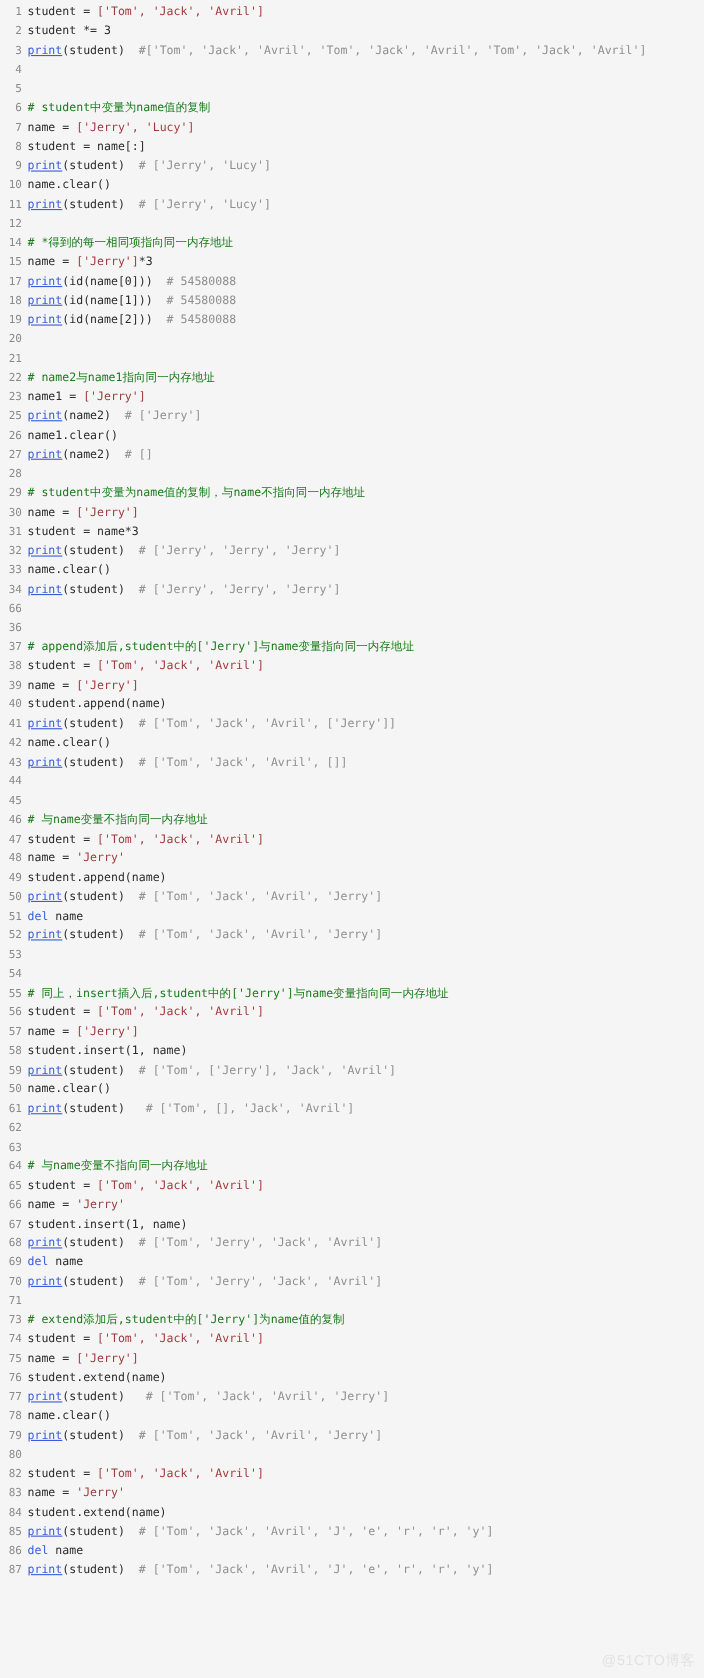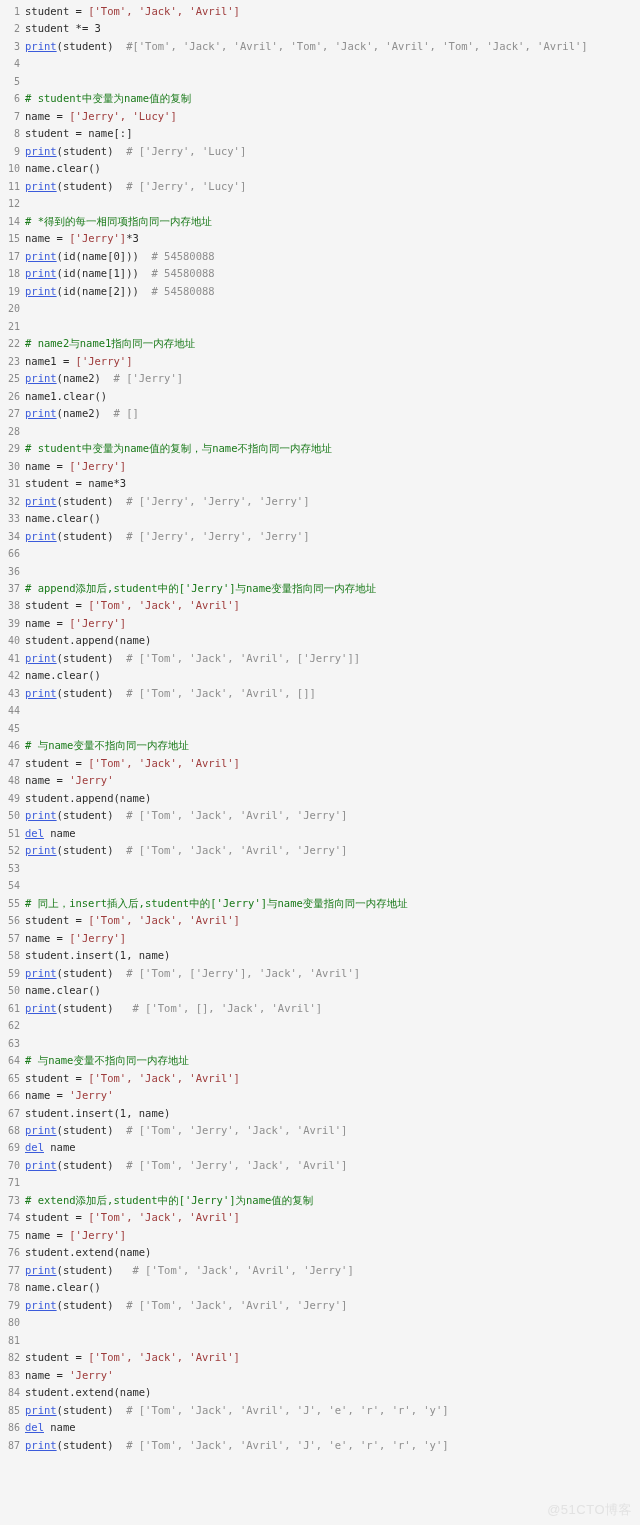--- a/index.html
+++ b/index.html
@@ -43,21 +43,21 @@
     flex: 1 1 auto;
     white-space: pre;
     overflow: hidden;
   }
   
   .tok-plain   { color: #2b2b2b; }
   .tok-str     { color: #9e3b3b; text-align: center; }
   .tok-comment { color: #1a7a1a; }
   .tok-cmt-gray{ color: #8f8f8f; }
   .tok-fn      { color: #3b5bdb; text-decoration: underline; }
-  .tok-kw      { color: #3b5bdb; text-decoration: underline; }
+  .tok-kw      { color: #3b5bdb; }
   #watermark {
     position: absolute;
     right: 8px;
     bottom: 6px;
     font-family: "Liberation Sans", sans-serif;
     font-size: 13px;
     color: #e2e2e2;
     letter-spacing: 0.5px;
     user-select: none;
   }
@@ -135,21 +135,20 @@
     <div class="code-line"><span class="lineno">70</span><span class="codetext"><span class="tok-fn">print</span><span class="tok-plain">(student)  </span><span class="tok-cmt-gray"># ['Tom', 'Jerry', 'Jack', 'Avril']</span></span></div>
     <div class="code-line"><span class="lineno">71</span><span class="codetext">&nbsp;</span></div>
     <div class="code-line"><span class="lineno">73</span><span class="codetext"><span class="tok-comment"># extend添加后,student中的['Jerry']为name值的复制</span></span></div>
     <div class="code-line"><span class="lineno">74</span><span class="codetext"><span class="tok-plain">student = </span><span class="tok-str">['Tom', 'Jack', 'Avril']</span></span></div>
     <div class="code-line"><span class="lineno">75</span><span class="codetext"><span class="tok-plain">name = </span><span class="tok-str">['Jerry']</span></span></div>
     <div class="code-line"><span class="lineno">76</span><span class="codetext"><span class="tok-plain">student.extend(name)</span></span></div>
     <div class="code-line"><span class="lineno">77</span><span class="codetext"><span class="tok-fn">print</span><span class="tok-plain">(student)   </span><span class="tok-cmt-gray"># ['Tom', 'Jack', 'Avril', 'Jerry']</span></span></div>
     <div class="code-line"><span class="lineno">78</span><span class="codetext"><span class="tok-plain">name.clear()</span></span></div>
     <div class="code-line"><span class="lineno">79</span><span class="codetext"><span class="tok-fn">print</span><span class="tok-plain">(student)  </span><span class="tok-cmt-gray"># ['Tom', 'Jack', 'Avril', 'Jerry']</span></span></div>
     <div class="code-line"><span class="lineno">80</span><span class="codetext">&nbsp;</span></div>
-    <div class="code-line"><span class="lineno">81</span><span class="codetext">&nbsp;</span></div>
     <div class="code-line"><span class="lineno">82</span><span class="codetext"><span class="tok-plain">student = </span><span class="tok-str">['Tom', 'Jack', 'Avril']</span></span></div>
     <div class="code-line"><span class="lineno">83</span><span class="codetext"><span class="tok-plain">name = </span><span class="tok-str">'Jerry'</span></span></div>
     <div class="code-line"><span class="lineno">84</span><span class="codetext"><span class="tok-plain">student.extend(name)</span></span></div>
     <div class="code-line"><span class="lineno">85</span><span class="codetext"><span class="tok-fn">print</span><span class="tok-plain">(student)  </span><span class="tok-cmt-gray"># ['Tom', 'Jack', 'Avril', 'J', 'e', 'r', 'r', 'y']</span></span></div>
     <div class="code-line"><span class="lineno">86</span><span class="codetext"><span class="tok-kw">del</span><span class="tok-plain"> name</span></span></div>
     <div class="code-line"><span class="lineno">87</span><span class="codetext"><span class="tok-fn">print</span><span class="tok-plain">(student)  </span><span class="tok-cmt-gray"># ['Tom', 'Jack', 'Avril', 'J', 'e', 'r', 'r', 'y']</span></span></div>
   </div>
 
 <div id="watermark">@51CTO博客</div>
 

